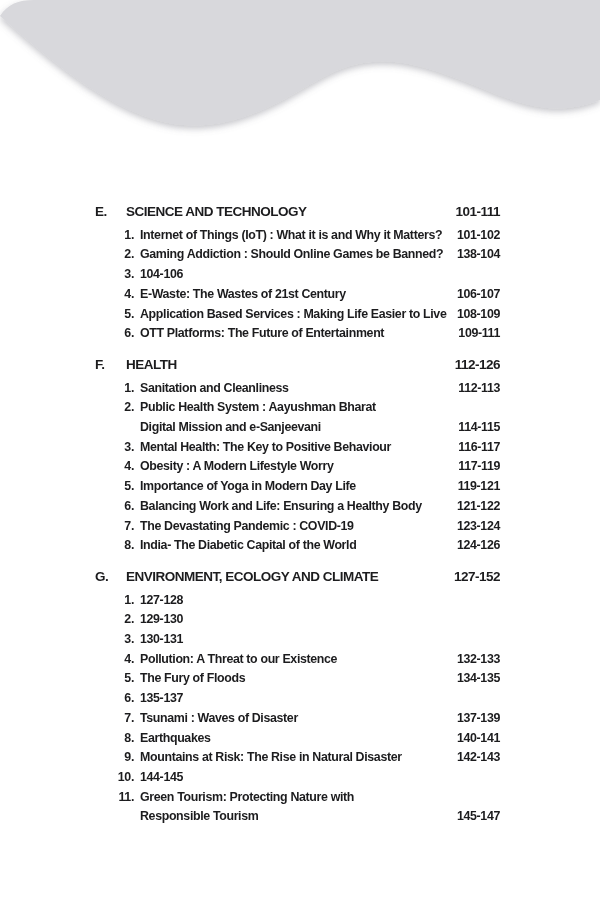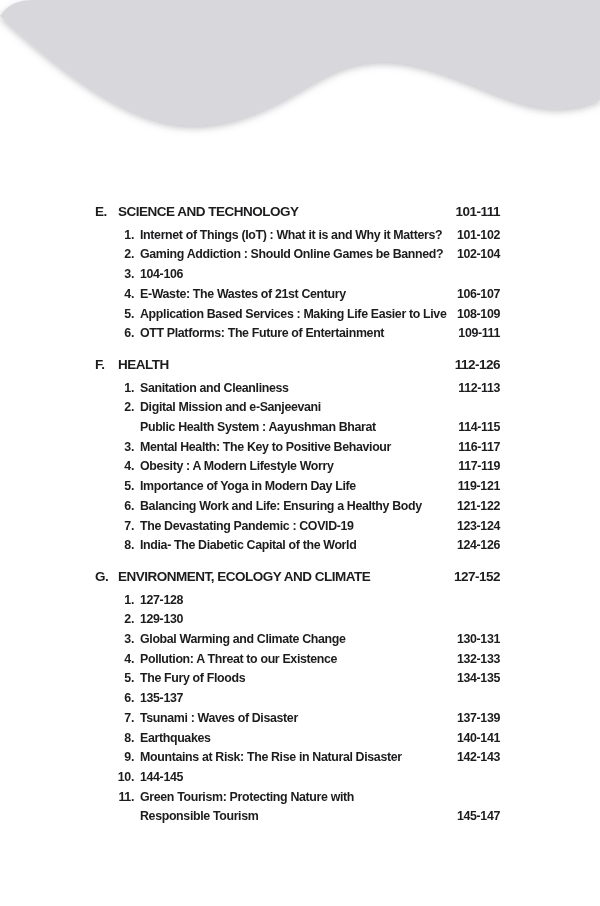--- a/index.html
+++ b/index.html
@@ -41,20 +41,21 @@
     margin-bottom: 4px;
     white-space: nowrap;
   }
   .sec-letter {
     width: 23px;
     flex: 0 0 23px;
   }
   .sec-title {
     flex: 1 1 auto;
     min-width: 0;
+    margin-left: 8px;
   }
   .sec-pages {
     flex: 0 0 auto;
   }
   .row {
     display: flex;
     font-size: 12.4px;
     font-weight: 700;
     letter-spacing: -0.35px;
     line-height: 19.7px;
@@ -116,21 +117,21 @@
           <span class="titles">
             <span>Internet of Things (IoT) : What it is and Why it Matters?</span>
           </span>
           <span class="pages">101-102</span>
         </div>
         <div class="row">
           <span class="num">2.</span>
           <span class="titles">
             <span>Gaming Addiction : Should Online Games be Banned?</span>
           </span>
-          <span class="pages">102-104</span>
+          <span class="pages">138-104</span>
         </div>
         <div class="row">
           <span class="num">3.</span>
           <span class="pages">104-106</span>
         </div>
         <div class="row">
           <span class="num">4.</span>
           <span class="titles">
             <span>E-Waste: The Wastes of 21st Century</span>
           </span>
@@ -160,22 +161,22 @@
         <div class="row">
           <span class="num">1.</span>
           <span class="titles">
             <span>Sanitation and Cleanliness</span>
           </span>
           <span class="pages">112-113</span>
         </div>
         <div class="row">
           <span class="num">2.</span>
           <span class="titles">
+            <span>Public Health System : Aayushman Bharat</span>
             <span>Digital Mission and e-Sanjeevani</span>
-            <span>Public Health System : Aayushman Bharat</span>
           </span>
           <span class="pages">114-115</span>
         </div>
         <div class="row">
           <span class="num">3.</span>
           <span class="titles">
             <span>Mental Health: The Key to Positive Behaviour</span>
           </span>
           <span class="pages">116-117</span>
         </div>
@@ -224,23 +225,20 @@
         <div class="row">
           <span class="num">1.</span>
           <span class="pages">127-128</span>
         </div>
         <div class="row">
           <span class="num">2.</span>
           <span class="pages">129-130</span>
         </div>
         <div class="row">
           <span class="num">3.</span>
-          <span class="titles">
-            <span>Global Warming and Climate Change</span>
-          </span>
           <span class="pages">130-131</span>
         </div>
         <div class="row">
           <span class="num">4.</span>
           <span class="titles">
             <span>Pollution: A Threat to our Existence</span>
           </span>
           <span class="pages">132-133</span>
         </div>
         <div class="row">

